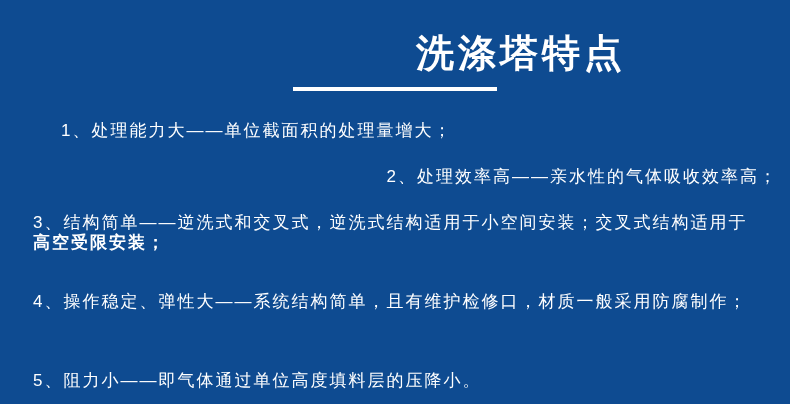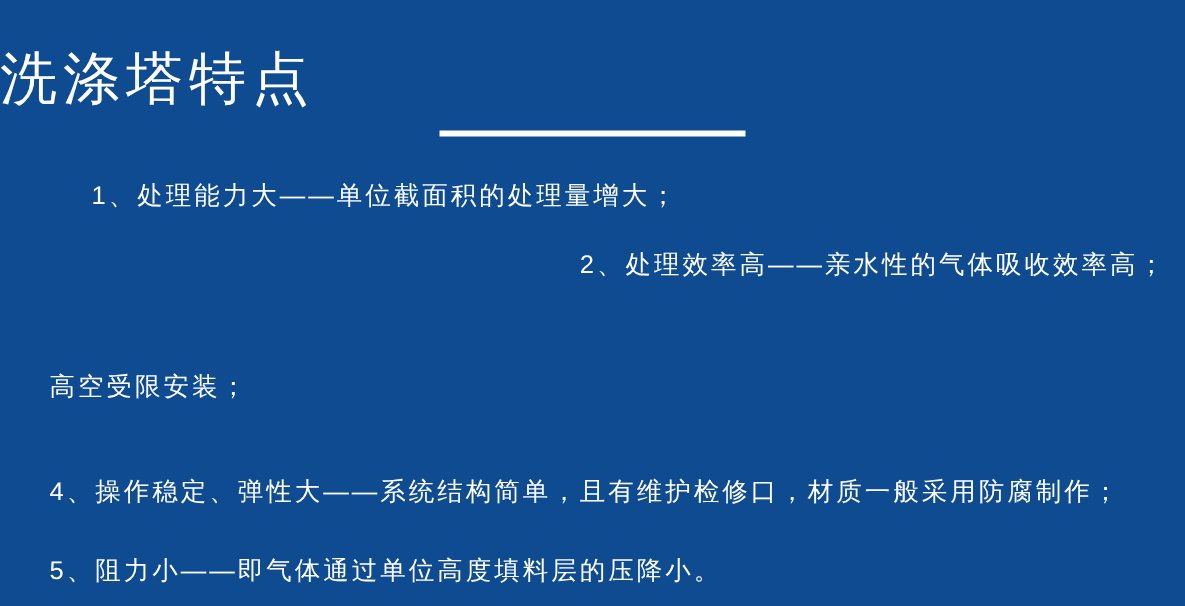--- a/index.html
+++ b/index.html
@@ -18,24 +18,24 @@
     height: 404px;
     background: #0E4B91;
   }
   .title {
     position: absolute;
     top: 30px;
     left: 0;
     width: 626px;
     height: 46px;
     margin: 0;
-    text-align: left;
+    text-align: right;
     color: #FFFFFF;
     font-size: 38px;
-    font-weight: normal;
+    font-weight: bold;
     letter-spacing: 4px;
     line-height: 46px;
     white-space: nowrap;
   }
   .title-underline {
     position: absolute;
     top: 87px;
     left: 293px;
     width: 204px;
     height: 4px;
@@ -49,37 +49,38 @@
     color: #FFFFFF;
     font-size: 17px;
     letter-spacing: 2px;
     line-height: 20px;
     white-space: nowrap;
     font-weight: normal;
   }
   .line-1 { top: 121px; margin-left: 28px; }
   .line-2 { top: 167px; text-align: right; }
   .line-3a { top: 213px; }
-  .line-3b { top: 248px; }
-  .line-4 { top: 318px; }
+  .line-3b { top: 233px; font-weight: bold; }
+  .line-4 { top: 292px; }
   .line-5 { top: 371px; }
 </style>
 </head>
 <body>
 
 <div class="slide">
 
   <h1 class="title">洗涤塔特点</h1>
 
   <div class="title-underline"></div>
 
   <p class="feature-line line-1">1、处理能力大——单位截面积的处理量增大；</p>
 
   <p class="feature-line line-2">2、处理效率高——亲水性的气体吸收效率高；</p>
 
+  <p class="feature-line line-3a">3、结构简单——逆洗式和交叉式，逆洗式结构适用于小空间安装；交叉式结构适用于</p>
 
   <p class="feature-line line-3b">高空受限安装；</p>
 
   <p class="feature-line line-4">4、操作稳定、弹性大——系统结构简单，且有维护检修口，材质一般采用防腐制作；</p>
 
   <p class="feature-line line-5">5、阻力小——即气体通过单位高度填料层的压降小。</p>
 
 </div>
 
 </body></html>

